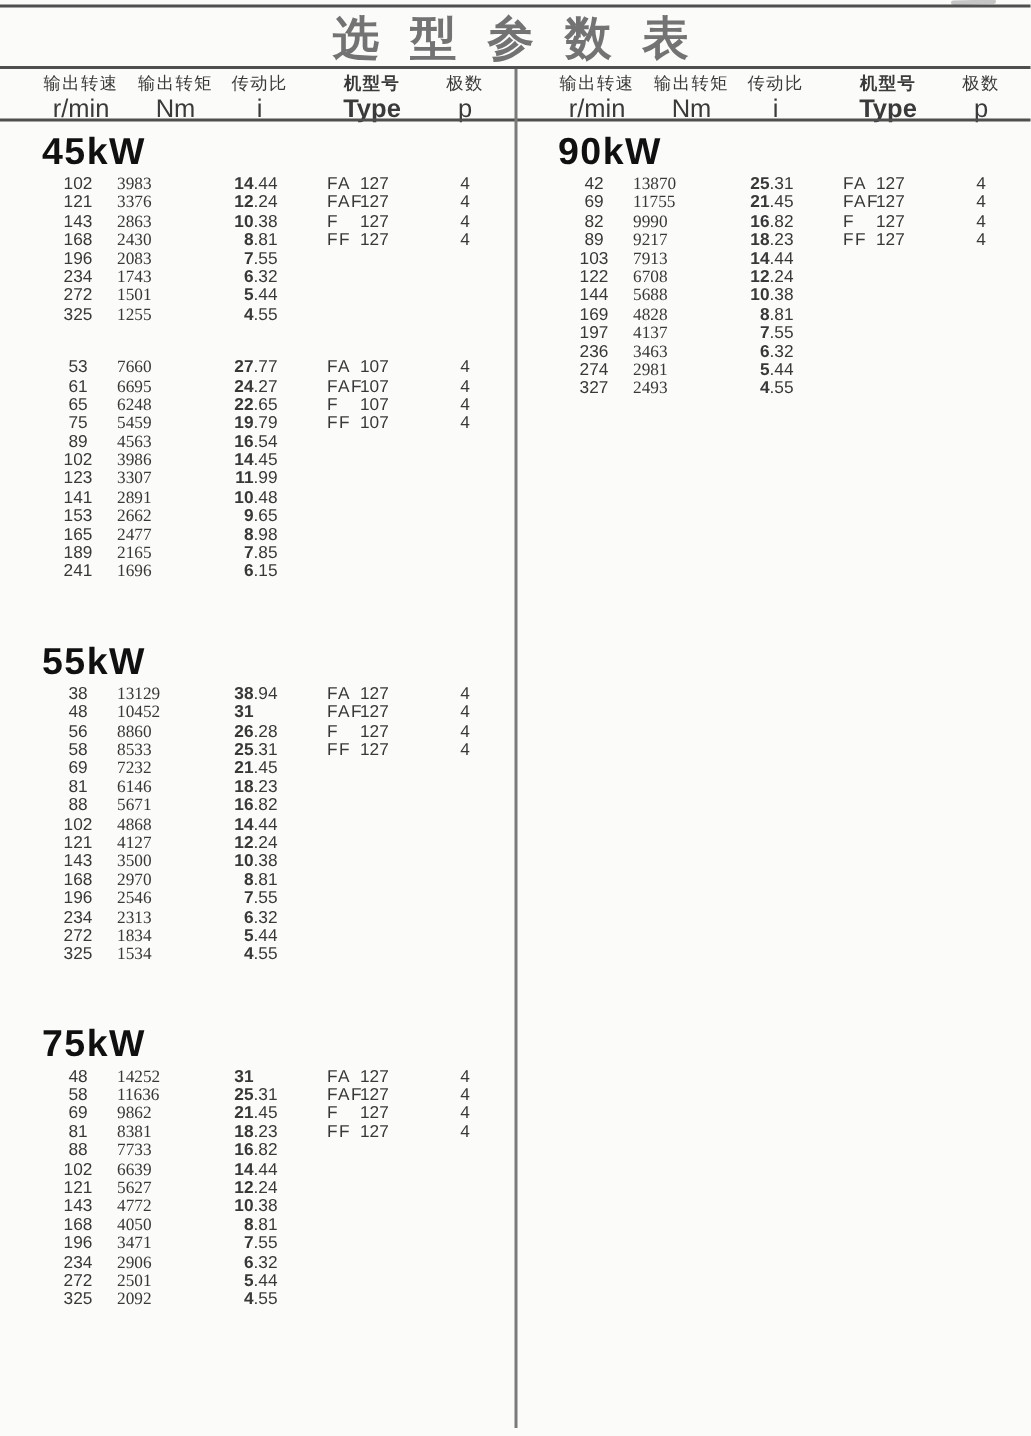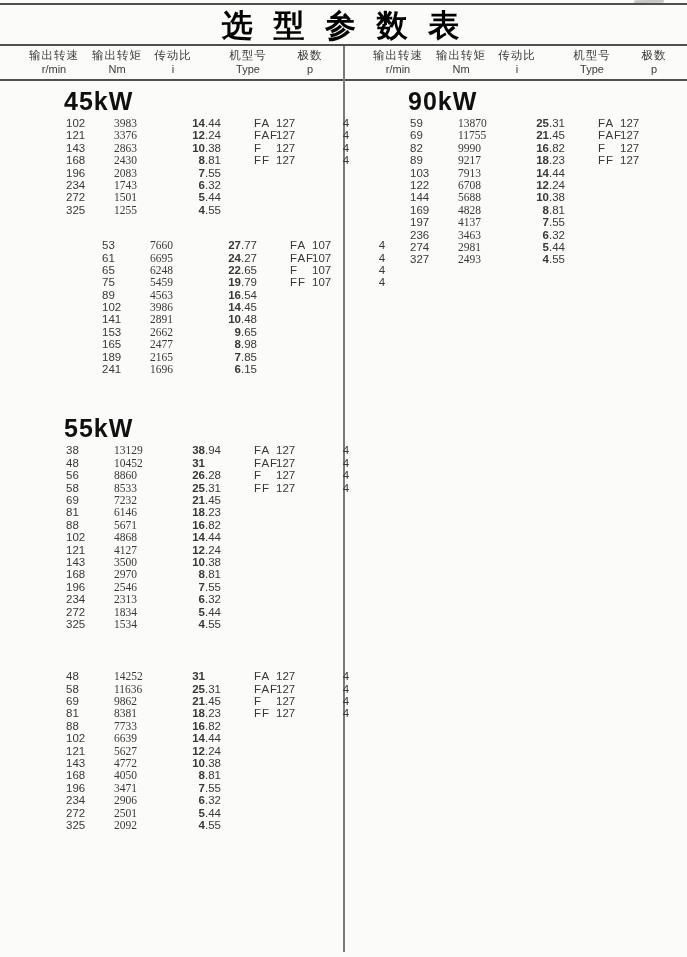--- a/index.html
+++ b/index.html
@@ -9,47 +9,47 @@
     font-family:"Liberation Sans","DejaVu Sans",sans-serif;
     color:#333;
   }
   .rule{position:absolute;left:0;width:687px;background:#4f4f4f;}
   #rule-top{top:3px;height:2px;}
   #rule-title{top:44px;height:2px;}
   #rule-header{top:79px;height:2px;}
   .artifact{position:absolute;top:0;left:634px;width:30px;height:3px;background:#c6c6c6;border-radius:2px;transform:rotate(-1.5deg);}
   .page-title{
     position:absolute;top:5px;left:0;width:687px;text-align:center;
-    font-size:31px;font-weight:bold;letter-spacing:6px;color:#000000;white-space:nowrap;
+    font-size:31px;font-weight:bold;letter-spacing:6px;color:#737373;white-space:nowrap;
   }
   .v-divider{position:absolute;left:343px;top:46px;width:1.5px;height:906px;background:#7a7a7a;}
 
   .header-row{position:absolute;top:46px;height:33px;width:343px;}
   #header-left{left:0;}
   #header-right{left:344px;}
   .h-cell{position:absolute;transform:translateX(-50%);text-align:center;white-space:nowrap;color:#3a3a3a;}
   .h-cn{top:2px;font-size:11.5px;letter-spacing:1px;}
-  .h-unit{top:17px;font-size:11px;letter-spacing:0;}
-  .hc0{left:54px;}.hc1{left:117px;}.hc2{left:173px;text-align:right;}.hc3{left:248px;}.hc4{left:310px;}
+  .h-unit{top:17px;font-size:17px;letter-spacing:0;}
+  .hc0{left:54px;}.hc1{left:117px;}.hc2{left:173px;text-align:right;}.hc3{left:248px;font-weight:bold;}.hc4{left:310px;}
 
   .half{position:absolute;top:81px;width:343px;}
   #half-left{left:0;}
   #half-right{left:344px;}
 
-  .section{margin-top:40px;padding-left:36px;}
+  .section{margin-top:40px;}
   .section:first-child{margin-top:7px;}
   .power-heading{
     font-size:25px;font-weight:bold;line-height:26px;margin:0 0 0 28px;
     letter-spacing:1px;color:#101010;
   }
   .block{margin-top:3px;}
-  .block + .block{margin-top:23px;margin-left:36px;}
+  .block + .block{margin-top:23px;}
   .row{position:relative;height:12.4px;font-size:11.5px;line-height:12.4px;white-space:nowrap;color:#383838;}
   .c{position:absolute;top:0;}
-  .c-speed{left:30px;width:44px;text-align:left;}
+  .c-speed{left:30px;width:44px;text-align:center;}
   .c-torque{left:78px;width:50px;text-align:left;font-family:Liberation Serif, serif;}
   .c-ratio{left:136px;}
   .ri{display:inline-block;width:33px;text-align:right;font-weight:bold;}
   .c-type{left:218px;width:22px;letter-spacing:1px;}
   .c-typenum{left:240px;}
   .c-poles{left:300px;width:20px;text-align:center;}
 </style>
 </head>
 <body>
 
@@ -180,20 +180,25 @@
           <span class="c c-speed">89</span>
           <span class="c c-torque">4563</span>
           <span class="c c-ratio"><span class="ri">16</span><span class="rf">.54</span></span>
         </div>
         <div class="row">
           <span class="c c-speed">102</span>
           <span class="c c-torque">3986</span>
           <span class="c c-ratio"><span class="ri">14</span><span class="rf">.45</span></span>
         </div>
         <div class="row">
+          <span class="c c-speed">123</span>
+          <span class="c c-torque">3307</span>
+          <span class="c c-ratio"><span class="ri">11</span><span class="rf">.99</span></span>
+        </div>
+        <div class="row">
           <span class="c c-speed">141</span>
           <span class="c c-torque">2891</span>
           <span class="c c-ratio"><span class="ri">10</span><span class="rf">.48</span></span>
         </div>
         <div class="row">
           <span class="c c-speed">153</span>
           <span class="c c-torque">2662</span>
           <span class="c c-ratio"><span class="ri">9</span><span class="rf">.65</span></span>
         </div>
         <div class="row">
@@ -299,20 +304,21 @@
           <span class="c c-ratio"><span class="ri">5</span><span class="rf">.44</span></span>
         </div>
         <div class="row">
           <span class="c c-speed">325</span>
           <span class="c c-torque">1534</span>
           <span class="c c-ratio"><span class="ri">4</span><span class="rf">.55</span></span>
         </div>
       </div>
     </div>
     <div class="section">
+      <div class="power-heading">75kW</div>
       <div class="block">
         <div class="row">
           <span class="c c-speed">48</span>
           <span class="c c-torque">14252</span>
           <span class="c c-ratio"><span class="ri">31</span><span class="rf"></span></span>
           <span class="c c-type">FA</span>
           <span class="c c-typenum">127</span>
           <span class="c c-poles">4</span>
         </div>
         <div class="row">
@@ -385,21 +391,21 @@
           <span class="c c-ratio"><span class="ri">4</span><span class="rf">.55</span></span>
         </div>
       </div>
     </div>
   </div>
 <div class="half" id="half-right">
     <div class="section">
       <div class="power-heading">90kW</div>
       <div class="block">
         <div class="row">
-          <span class="c c-speed">59</span>
+          <span class="c c-speed">42</span>
           <span class="c c-torque">13870</span>
           <span class="c c-ratio"><span class="ri">25</span><span class="rf">.31</span></span>
           <span class="c c-type">FA</span>
           <span class="c c-typenum">127</span>
           <span class="c c-poles">4</span>
         </div>
         <div class="row">
           <span class="c c-speed">69</span>
           <span class="c c-torque">11755</span>
           <span class="c c-ratio"><span class="ri">21</span><span class="rf">.45</span></span>

